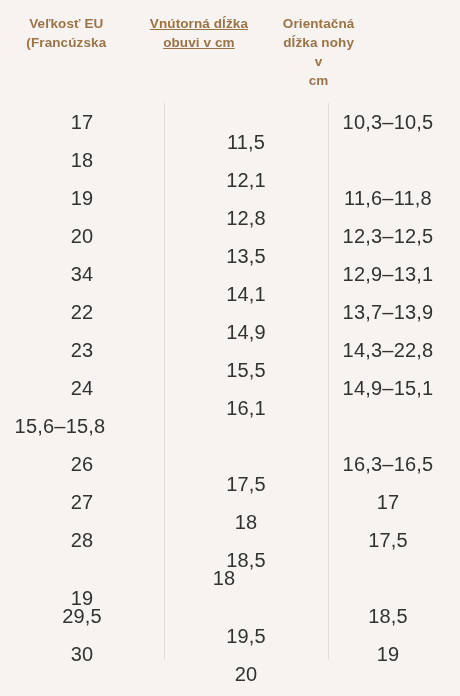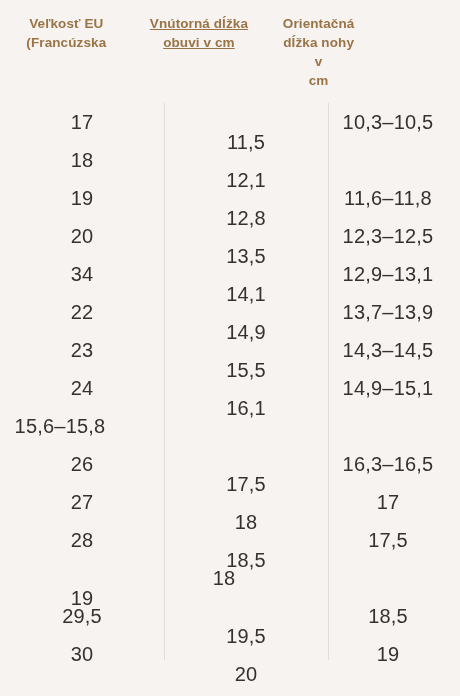--- a/index.html
+++ b/index.html
@@ -133,21 +133,21 @@
         <div class="td c3">12,9–13,1</div>
       </div>
       <div class="trow">
         <div class="td c1">22</div>
         <div class="td c2">14,9</div>
         <div class="td c3">13,7–13,9</div>
       </div>
       <div class="trow">
         <div class="td c1">23</div>
         <div class="td c2">15,5</div>
-        <div class="td c3">14,3–14,5</div>
+        <div class="td c3">14,3–22,8</div>
       </div>
       <div class="trow">
         <div class="td c1">24</div>
         <div class="td c2">16,1</div>
         <div class="td c3">14,9–15,1</div>
       </div>
       <div class="trow">
         <div class="td c3">15,6–15,8</div>
       </div>
       <div class="trow">

